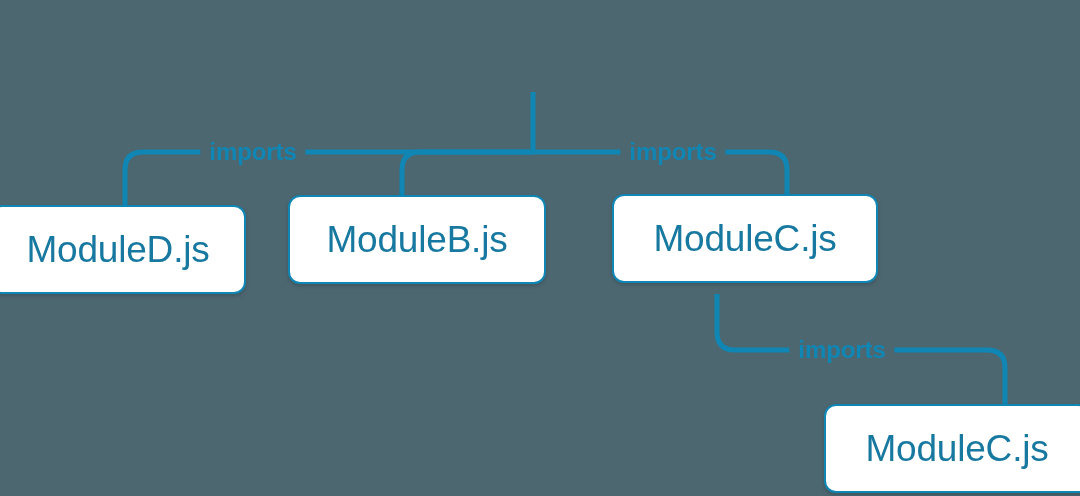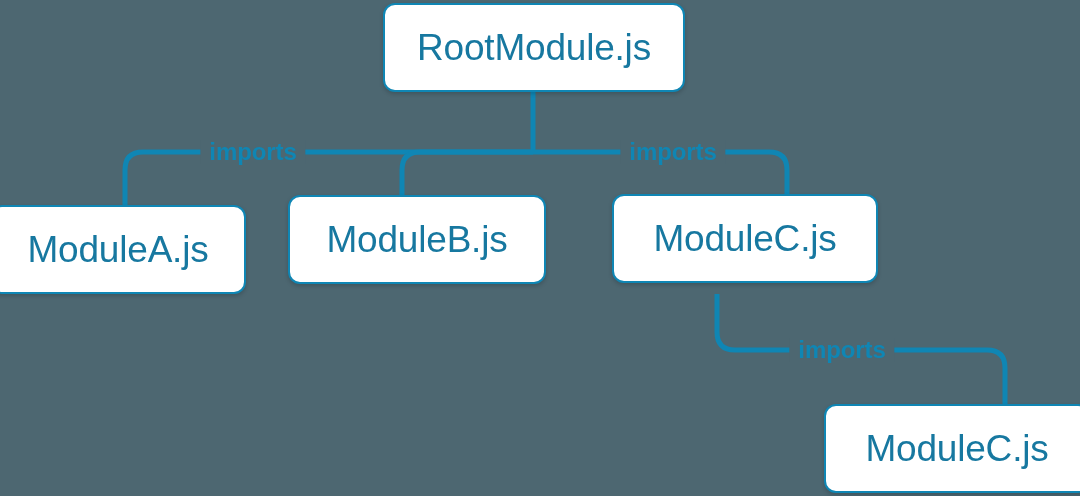--- a/index.html
+++ b/index.html
@@ -79,26 +79,23 @@
 
     <path d="M 717 294 L 717 332 Q 717 350 735 350 L 987 350 Q 1005 350 1005 368 L 1005 404" stroke="#0f86b4" stroke-width="5" fill="none" stroke-linecap="butt"></path>
   </svg>
 
   <div class="edge-label" style="left:253px; top:152px;">imports</div>
 
   <div class="edge-label" style="left:673px; top:152px;">imports</div>
 
   <div class="edge-label" style="left:842px; top:350px;">imports</div>
 
-  <div class="node" id="node-root">
-    <span class="node-label">RootModule.js</span>
-  </div>
 
   <div class="node" id="node-a">
-    <span class="node-label">ModuleA.js</span>
+    <span class="node-label">ModuleD.js</span>
   </div>
 
   <div class="node" id="node-b">
     <span class="node-label">ModuleB.js</span>
   </div>
 
   <div class="node" id="node-c">
     <span class="node-label">ModuleC.js</span>
   </div>
 

